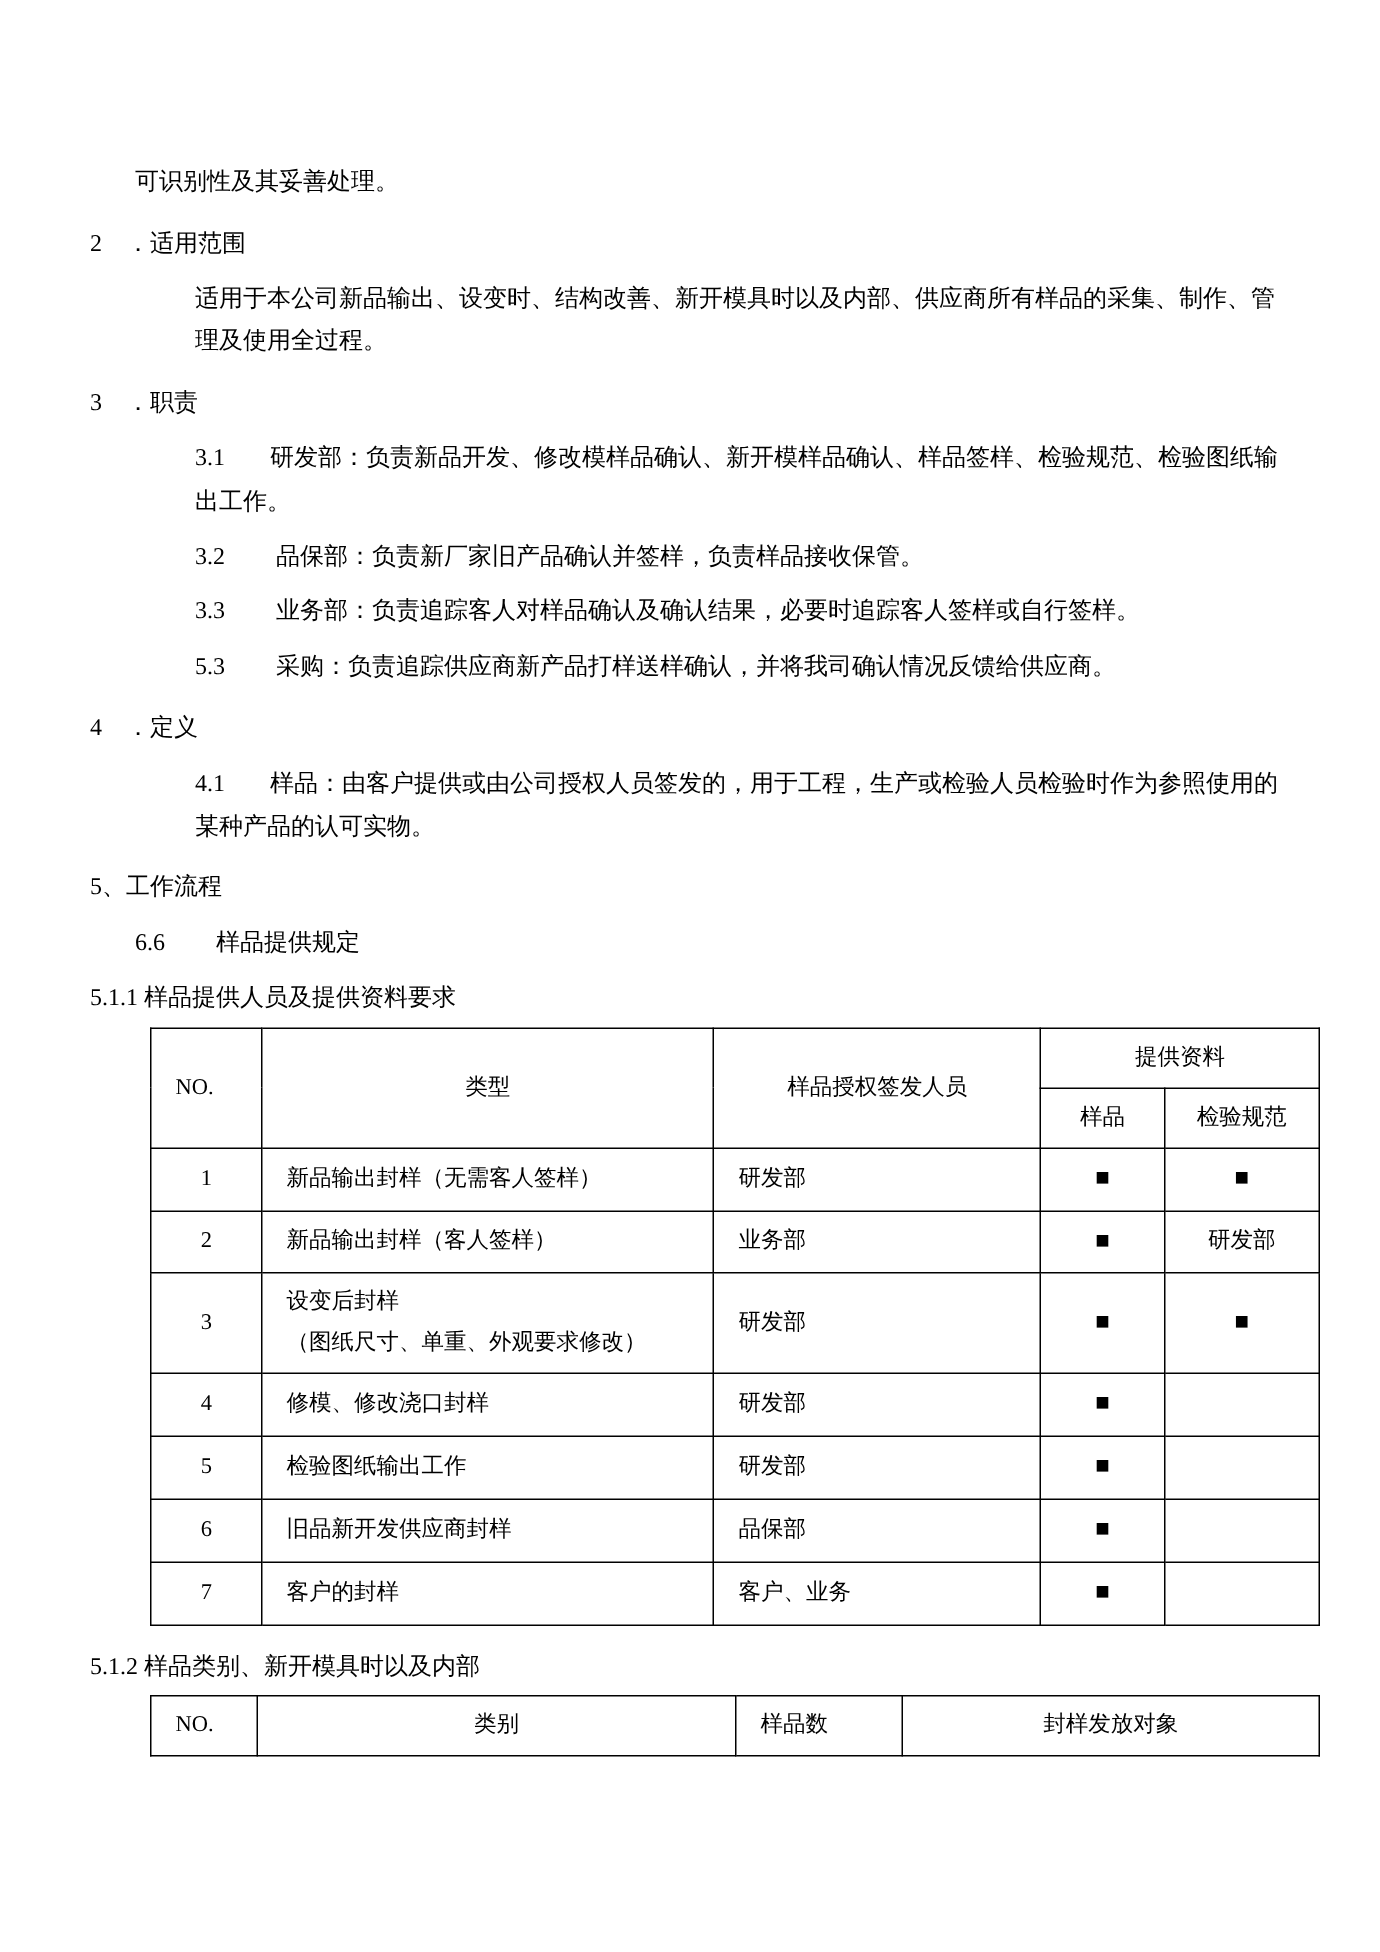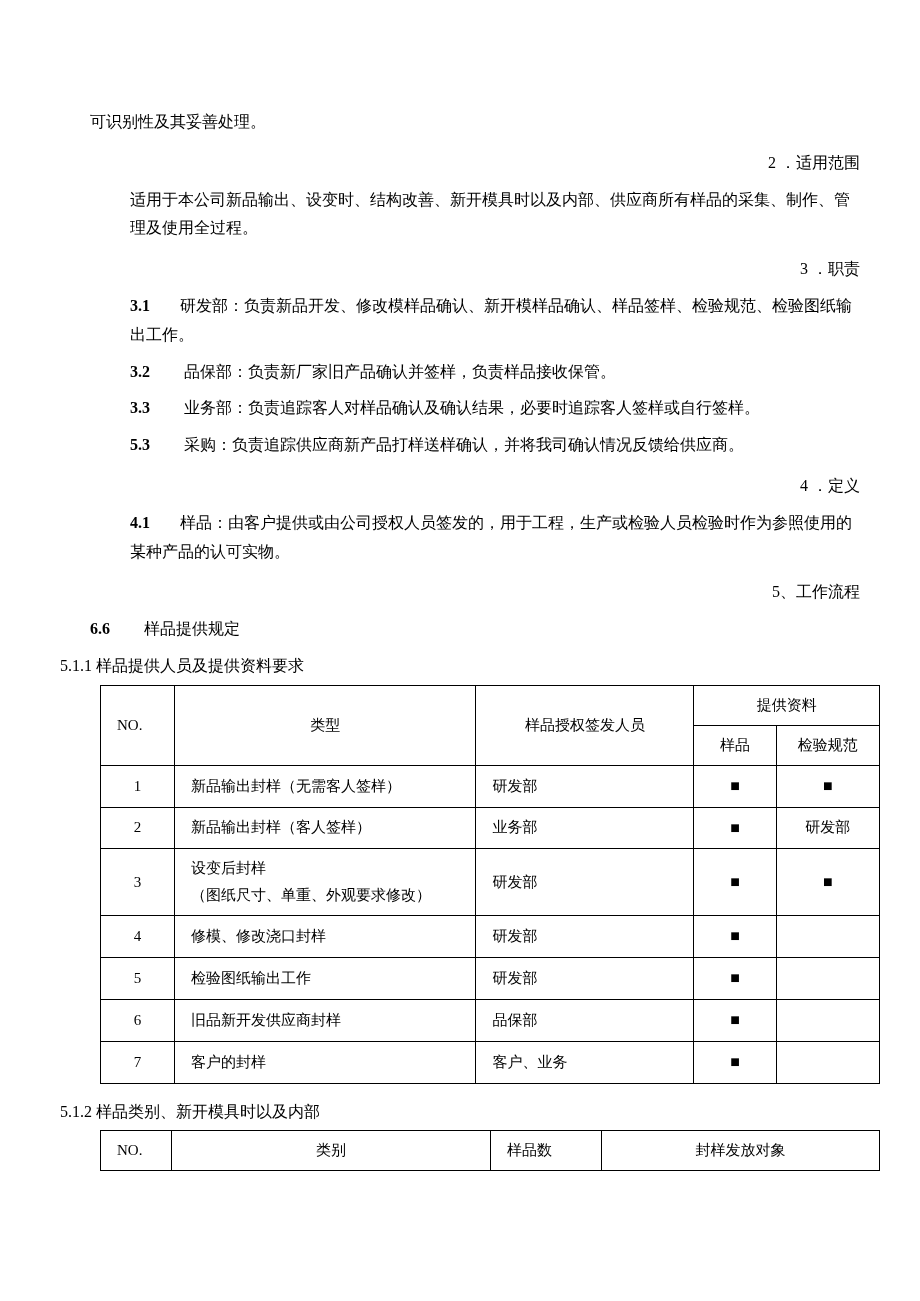--- a/index.html
+++ b/index.html
@@ -10,22 +10,22 @@
     width: 920px;
     box-sizing: border-box;
     padding: 100px 60px 60px 60px;
     font-size: 16px;
     line-height: 1.8;
   }
   .indent-1 { padding-left: 30px; }
   .indent-2 { padding-left: 70px; }
   .para { margin: 8px 0; }
   .sec-num { display: inline-block; min-width: 20px; }
-  .sub-num { display: inline-block; min-width: 50px; font-weight: bold; }
-  .section-title { margin: 12px 0 4px 0; text-align: right; }
+  .sub-num { display: inline-block; min-width: 50px; }
+  .section-title { margin: 12px 0 4px 0; }
   table {
     border-collapse: collapse;
     margin-left: 40px;
     margin-top: 4px;
     margin-bottom: 14px;
     font-size: 15px;
   }
   table.t1 { width: 780px; }
   table.t2 { width: 780px; }
   td, th {

